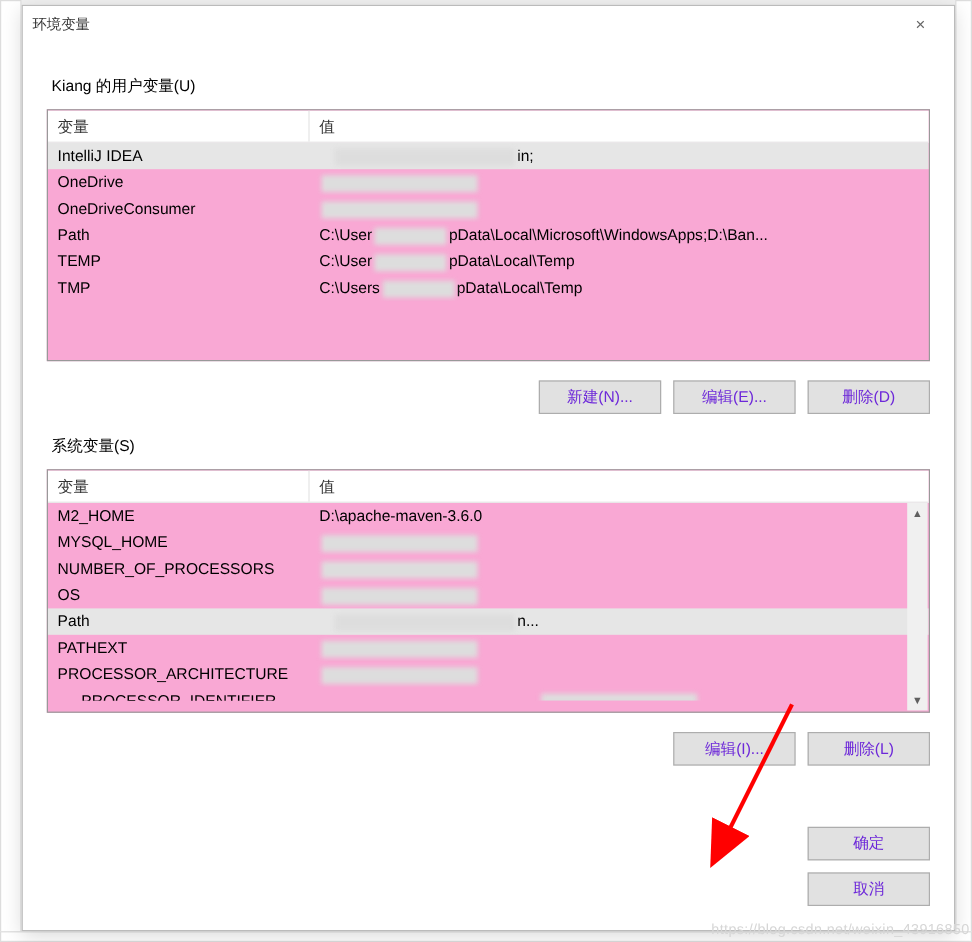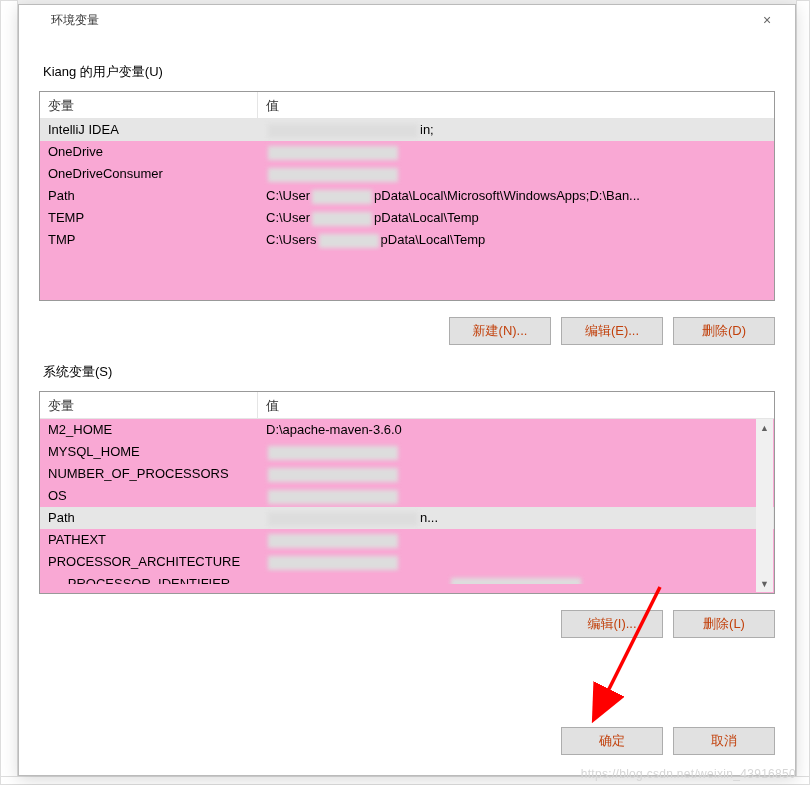--- a/index.html
+++ b/index.html
@@ -28,21 +28,21 @@
       box-shadow: 0 4px 16px rgba(0,0,0,0.15);
     }
     .titlebar {
       height: 30px;
       display: flex;
       align-items: center;
       padding: 0 8px;
       font-size: 12px;
       color: #333;
     }
-    .titlebar-text { flex: 1; margin-left: 24px; }
+    .titlebar-text { flex: 1; }
     .close-btn {
       width: 40px;
       height: 28px;
       display: flex;
       align-items: center;
       justify-content: center;
       color: #666;
       font-size: 14px;
       cursor: default;
     }
@@ -80,21 +80,21 @@
     .lv-rows {
       overflow: hidden;
     }
     .lv-row {
       display: flex;
       height: 22px;
       line-height: 22px;
       font-size: 13px;
       color: #000;
     }
-    .lv-row.selected { background: #e6e6e6; }
+    .lv-row.selected { background: #e6e6e6; gap: 11px; }
     .lv-cell {
       padding: 0 8px;
       white-space: nowrap;
       overflow: hidden;
       text-overflow: ellipsis;
     }
     .lv-cell.col-var { width: 218px; }
     .lv-cell.col-val { flex: 1; position: relative; }
     .censor {
       display: inline-block;
@@ -109,30 +109,31 @@
       justify-content: flex-end;
       gap: 10px;
       margin-top: 16px;
     }
     .btn {
       width: 102px;
       height: 28px;
       background: #e1e1e1;
       border: 1px solid #adadad;
       font-size: 13px;
-      color: #c2410c;
+      color: #6d28d9;
       cursor: default;
       font-family: inherit;
     }
     .bottom-row {
       position: absolute;
       bottom: 20px;
       right: 20px;
       display: flex;
       gap: 10px;
+      flex-direction: column;
     }
     .scroll-track {
       position: absolute;
       right: 1px;
       top: 27px;
       bottom: 1px;
       width: 17px;
       background: #f0f0f0;
     }
     .scroll-arrow {
@@ -145,21 +146,21 @@
     }
     .arrow-annotation {
       position: absolute;
       left: 455px;
       top: 577px;
       pointer-events: none;
       z-index: 10;
     }
     .watermark {
       position: absolute;
-      right: 14px;
+      right: 2px;
       bottom: 4px;
       font-size: 12px;
       color: #d6d6d6;
       font-family: Arial, sans-serif;
       letter-spacing: 0.3px;
       margin-left: 34px;
     }
   </style>
 </head>
 <body>

